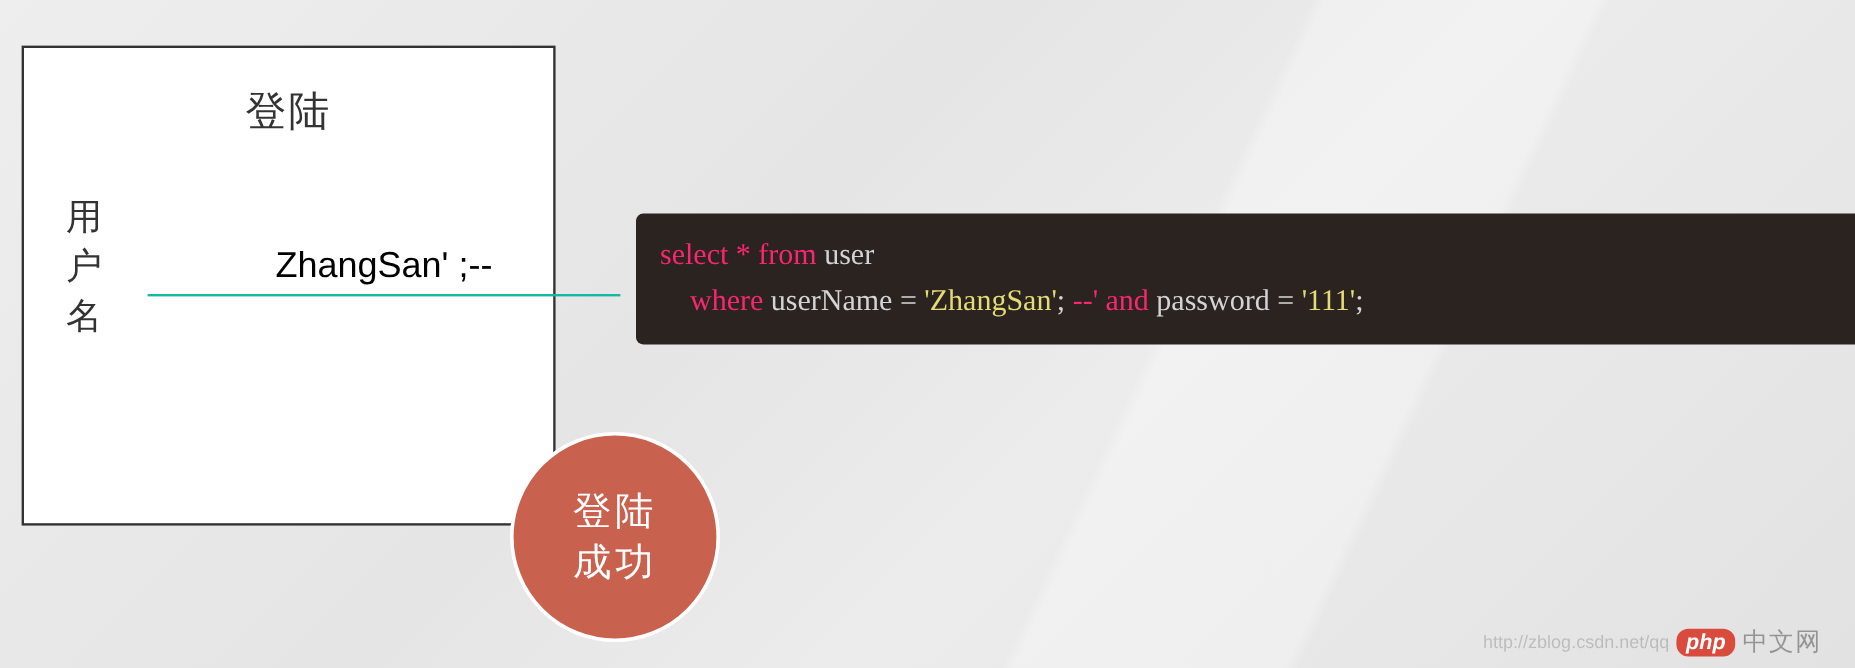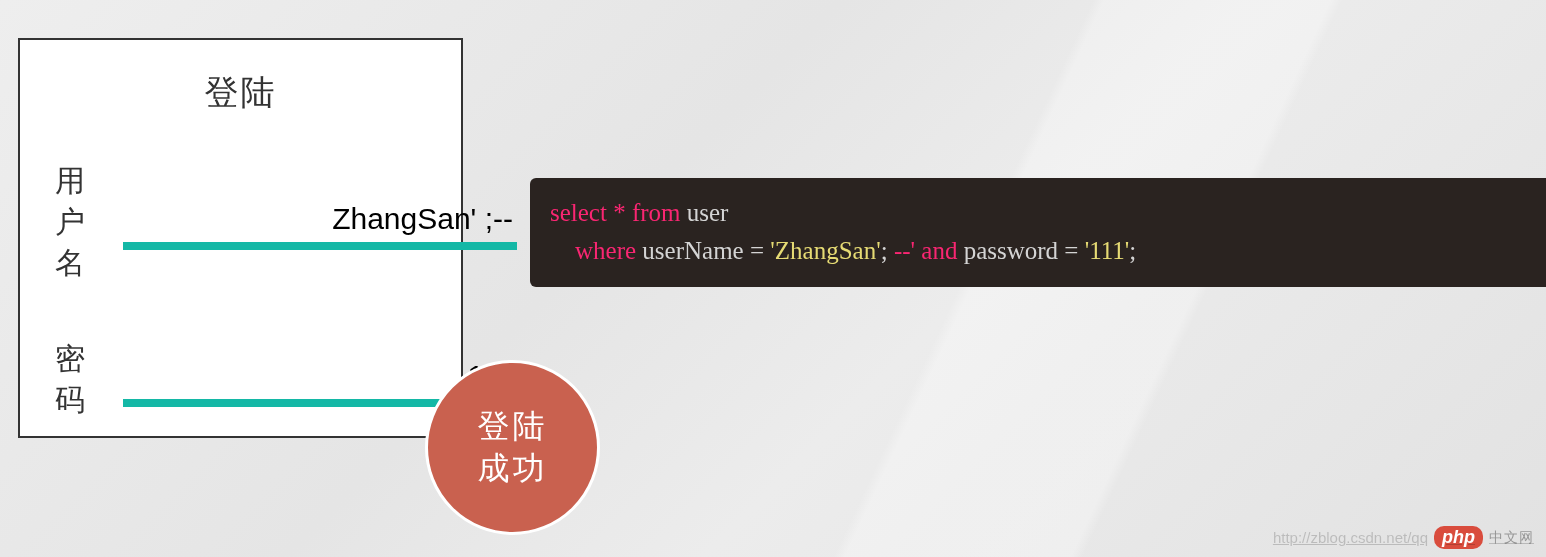--- a/index.html
+++ b/index.html
@@ -55,23 +55,23 @@
     .field-label {
       width: 130px;
       font-size: 30px;
       color: #333;
       text-align: center;
       letter-spacing: 4px;
     }
     .field-input {
       flex: 1;
       border: none;
-      border-bottom: 8px solid #14b8a6;
+      border-bottom: 2px solid #14b8a6;
       font-size: 30px;
-      text-align: right;
+      text-align: center;
       padding: 6px 4px;
       background: transparent;
       outline: none;
       font-family: inherit;
     }
     .success-circle {
       position: absolute;
       left: 425px;
       top: 360px;
       width: 175px;
@@ -102,58 +102,53 @@
       color: #d4d4d4;
       white-space: pre;
     }
     .kw { color: #f92672; }
     .star { color: #f92672; }
     .str { color: #e6db74; }
     .cmt { color: #f92672; }
     .pw-str { color: #e6db74; }
     .watermark {
       position: absolute;
-      right: 12px;
+      right: 28px;
       bottom: 8px;
       font-size: 15px;
       color: rgba(0,0,0,0.18);
       display: flex;
       align-items: center;
       gap: 6px;
-      text-decoration: underline;
     }
     .php-badge {
       background: #d94c3d;
       color: #fff;
       border-radius: 10px;
       padding: 1px 8px;
       font-size: 18px;
       font-style: italic;
       font-weight: bold;
     }
     .watermark-text {
       color: rgba(0,0,0,0.35);
-      font-size: 14px;
+      font-size: 21px;
       letter-spacing: 1px;
     }
   </style>
 </head>
 <body>
 
 <div class="bg-poly"></div>
 
 <div class="login-box">
   <div class="login-title">登陆</div>
   <div class="field-row">
     <div class="field-label">用户名</div>
     <input class="field-input" value="ZhangSan' ;--" style="">
-  </div>
-  <div class="field-row">
-    <div class="field-label">密码</div>
-    <input class="field-input" value="111" style="">
   </div>
 </div>
 
 <div class="success-circle">
   <span style="white-space:pre-line">登陆
 成功</span>
 </div>
 
 <div class="code-block"><span class="kw">select</span><span class="star"> * </span><span class="kw">from</span><span> user</span>
 <span>    </span><span class="kw">where</span><span> userName = </span><span class="str">'ZhangSan'</span><span>; </span><span class="cmt">--'</span><span class="kw"> and</span><span> password = </span><span class="pw-str">'111'</span><span>;</span></div>

